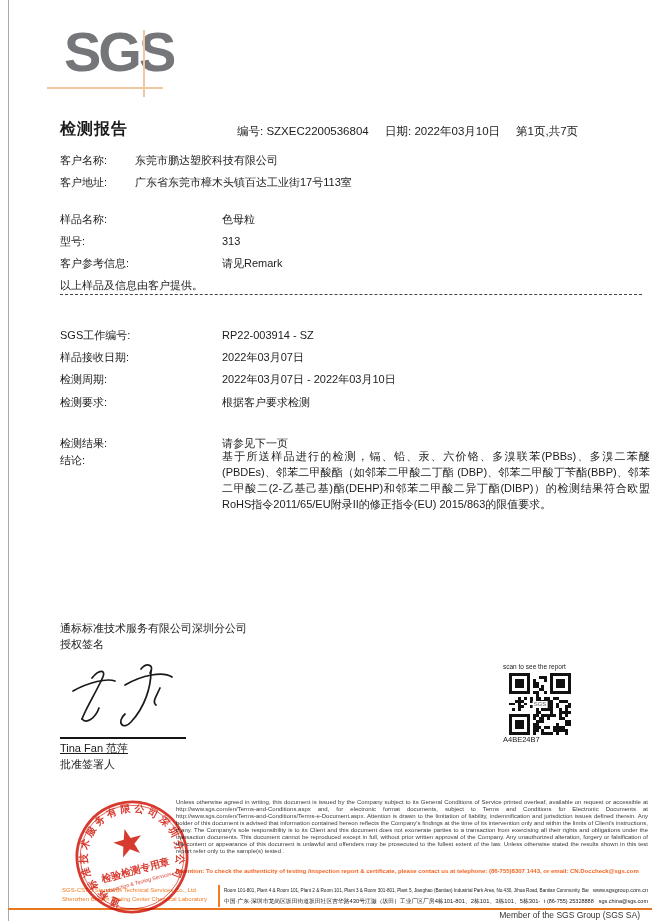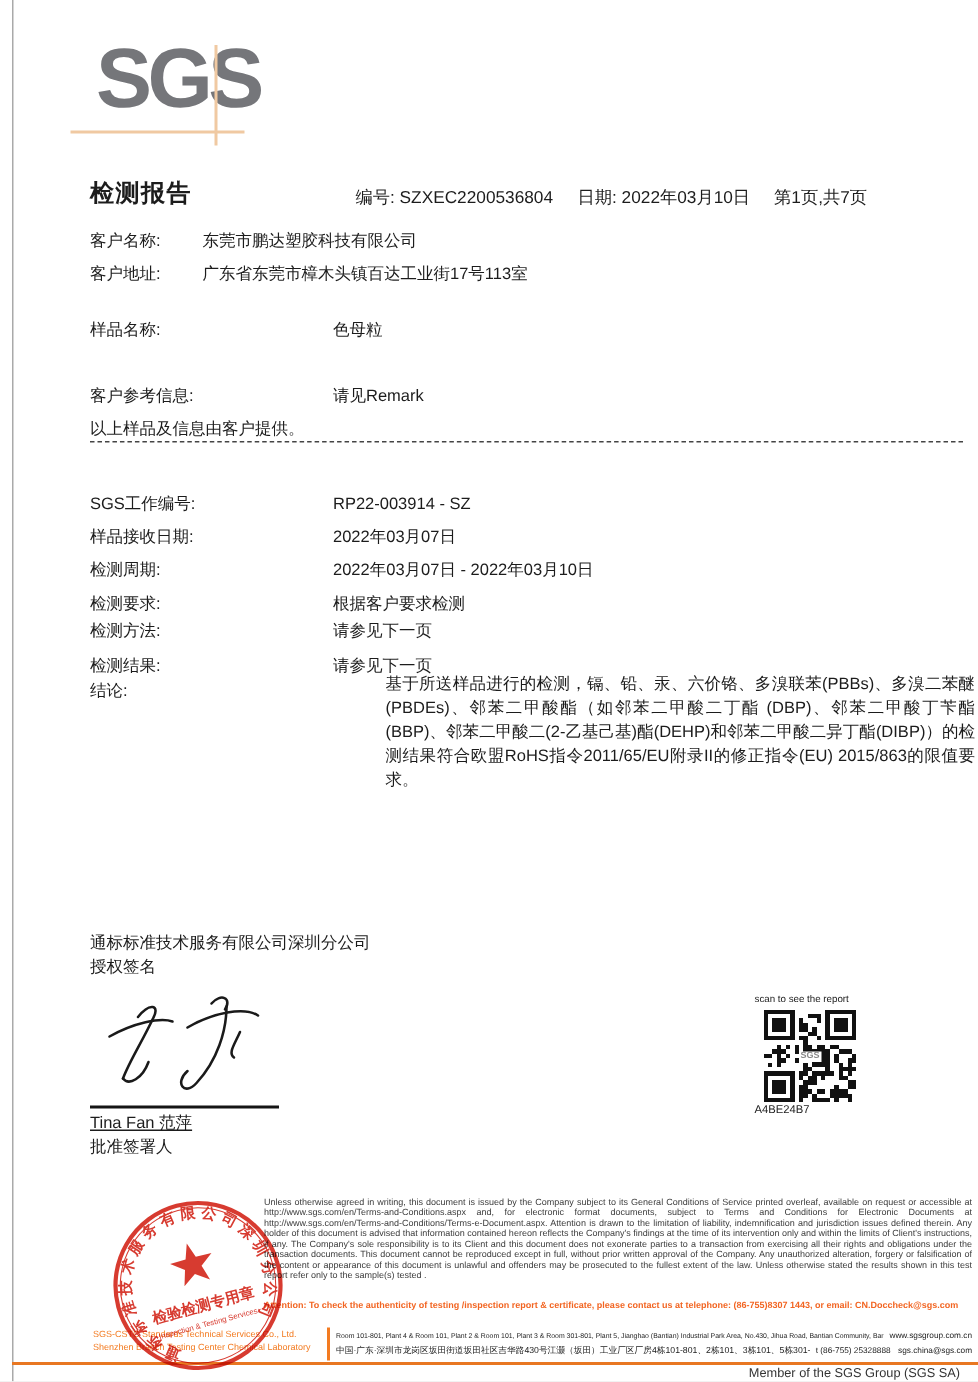--- a/index.html
+++ b/index.html
@@ -22,21 +22,21 @@
 
   
   .row{position:absolute;left:60px;font-size:11px;white-space:nowrap;}
   .lbl-sm{display:inline-block;width:75px;}
   .lbl-lg{display:inline-block;width:162px;}
 
   .dashline{position:absolute;left:60px;top:294px;width:582px;border-top:1px dashed #444;}
 
   .concl{position:absolute;left:60px;top:448px;width:590px;display:flex;font-size:11px;}
   .concl .clbl{width:162px;flex:none;padding-top:5px;}
-  .concl .ctxt{flex:1;line-height:16px;text-align:justify;margin-left:35px;}
+  .concl .ctxt{flex:1;line-height:16px;text-align:justify;}
 
   
   .sig-company{position:absolute;left:60px;top:621px;font-size:11px;}
   .sig-auth{position:absolute;left:60px;top:637px;font-size:11px;}
   .sig-draw{position:absolute;left:62px;top:658px;}
   .sig-line{position:absolute;left:60px;top:737px;width:126px;border-top:2px solid #151515;}
   .sig-name{position:absolute;left:60px;top:741px;font-size:11px;text-decoration:underline;}
   .sig-role{position:absolute;left:60px;top:757px;font-size:11px;}
 
   
@@ -81,30 +81,30 @@
   <div class="crop-v"></div>
 
   <div class="title">检测报告</div>
   <div class="hmeta no"><span>编号:</span> <span>SZXEC2200536804</span></div>
   <div class="hmeta date"><span>日期:</span> <span>2022年03月10日</span><span class="pageinfo">第1页,共7页</span></div>
 
   <div class="row" style="top:153px"><span class="lbl-sm">客户名称:</span><span>东莞市鹏达塑胶科技有限公司</span></div>
   <div class="row" style="top:175px"><span class="lbl-sm">客户地址:</span><span>广东省东莞市樟木头镇百达工业街17号113室</span></div>
 
   <div class="row" style="top:212px"><span class="lbl-lg">样品名称:</span><span>色母粒</span></div>
+  <div class="row" style="top:234px"><span class="lbl-lg">型号:</span><span>313</span></div>
   <div class="row" style="top:256px"><span class="lbl-lg">客户参考信息:</span><span>请见Remark</span></div>
   <div class="row" style="top:278px">以上样品及信息由客户提供。</div>
 
   <div class="dashline"></div>
 
   <div class="row" style="top:328px"><span class="lbl-lg">SGS工作编号:</span><span>RP22-003914 - SZ</span></div>
   <div class="row" style="top:350px"><span class="lbl-lg">样品接收日期:</span><span>2022年03月07日</span></div>
   <div class="row" style="top:372px"><span class="lbl-lg">检测周期:</span><span>2022年03月07日 - 2022年03月10日</span></div>
   <div class="row" style="top:395px"><span class="lbl-lg">检测要求:</span><span>根据客户要求检测</span></div>
-  <div class="row" style="top:413px"><span class="lbl-lg">检测方法:</span><span>请参见下一页</span></div>
   <div class="row" style="top:436px"><span class="lbl-lg">检测结果:</span><span>请参见下一页</span></div>
 
   <div class="concl">
     <span class="clbl">结论:</span>
     <span class="ctxt">基于所送样品进行的检测，镉、铅、汞、六价铬、多溴联苯(PBBs)、多溴二苯醚(PBDEs)、邻苯二甲酸酯（如邻苯二甲酸二丁酯 (DBP)、邻苯二甲酸丁苄酯(BBP)、邻苯二甲酸二(2-乙基己基)酯(DEHP)和邻苯二甲酸二异丁酯(DIBP)）的检测结果符合欧盟RoHS指令2011/65/EU附录II的修正指令(EU) 2015/863的限值要求。</span>
   </div>
 
   <div class="sig-company">通标标准技术服务有限公司深圳分公司</div>
   <div class="sig-auth">授权签名</div>
   <svg class="sig-draw" width="132" height="80" viewBox="0 0 132 80">

